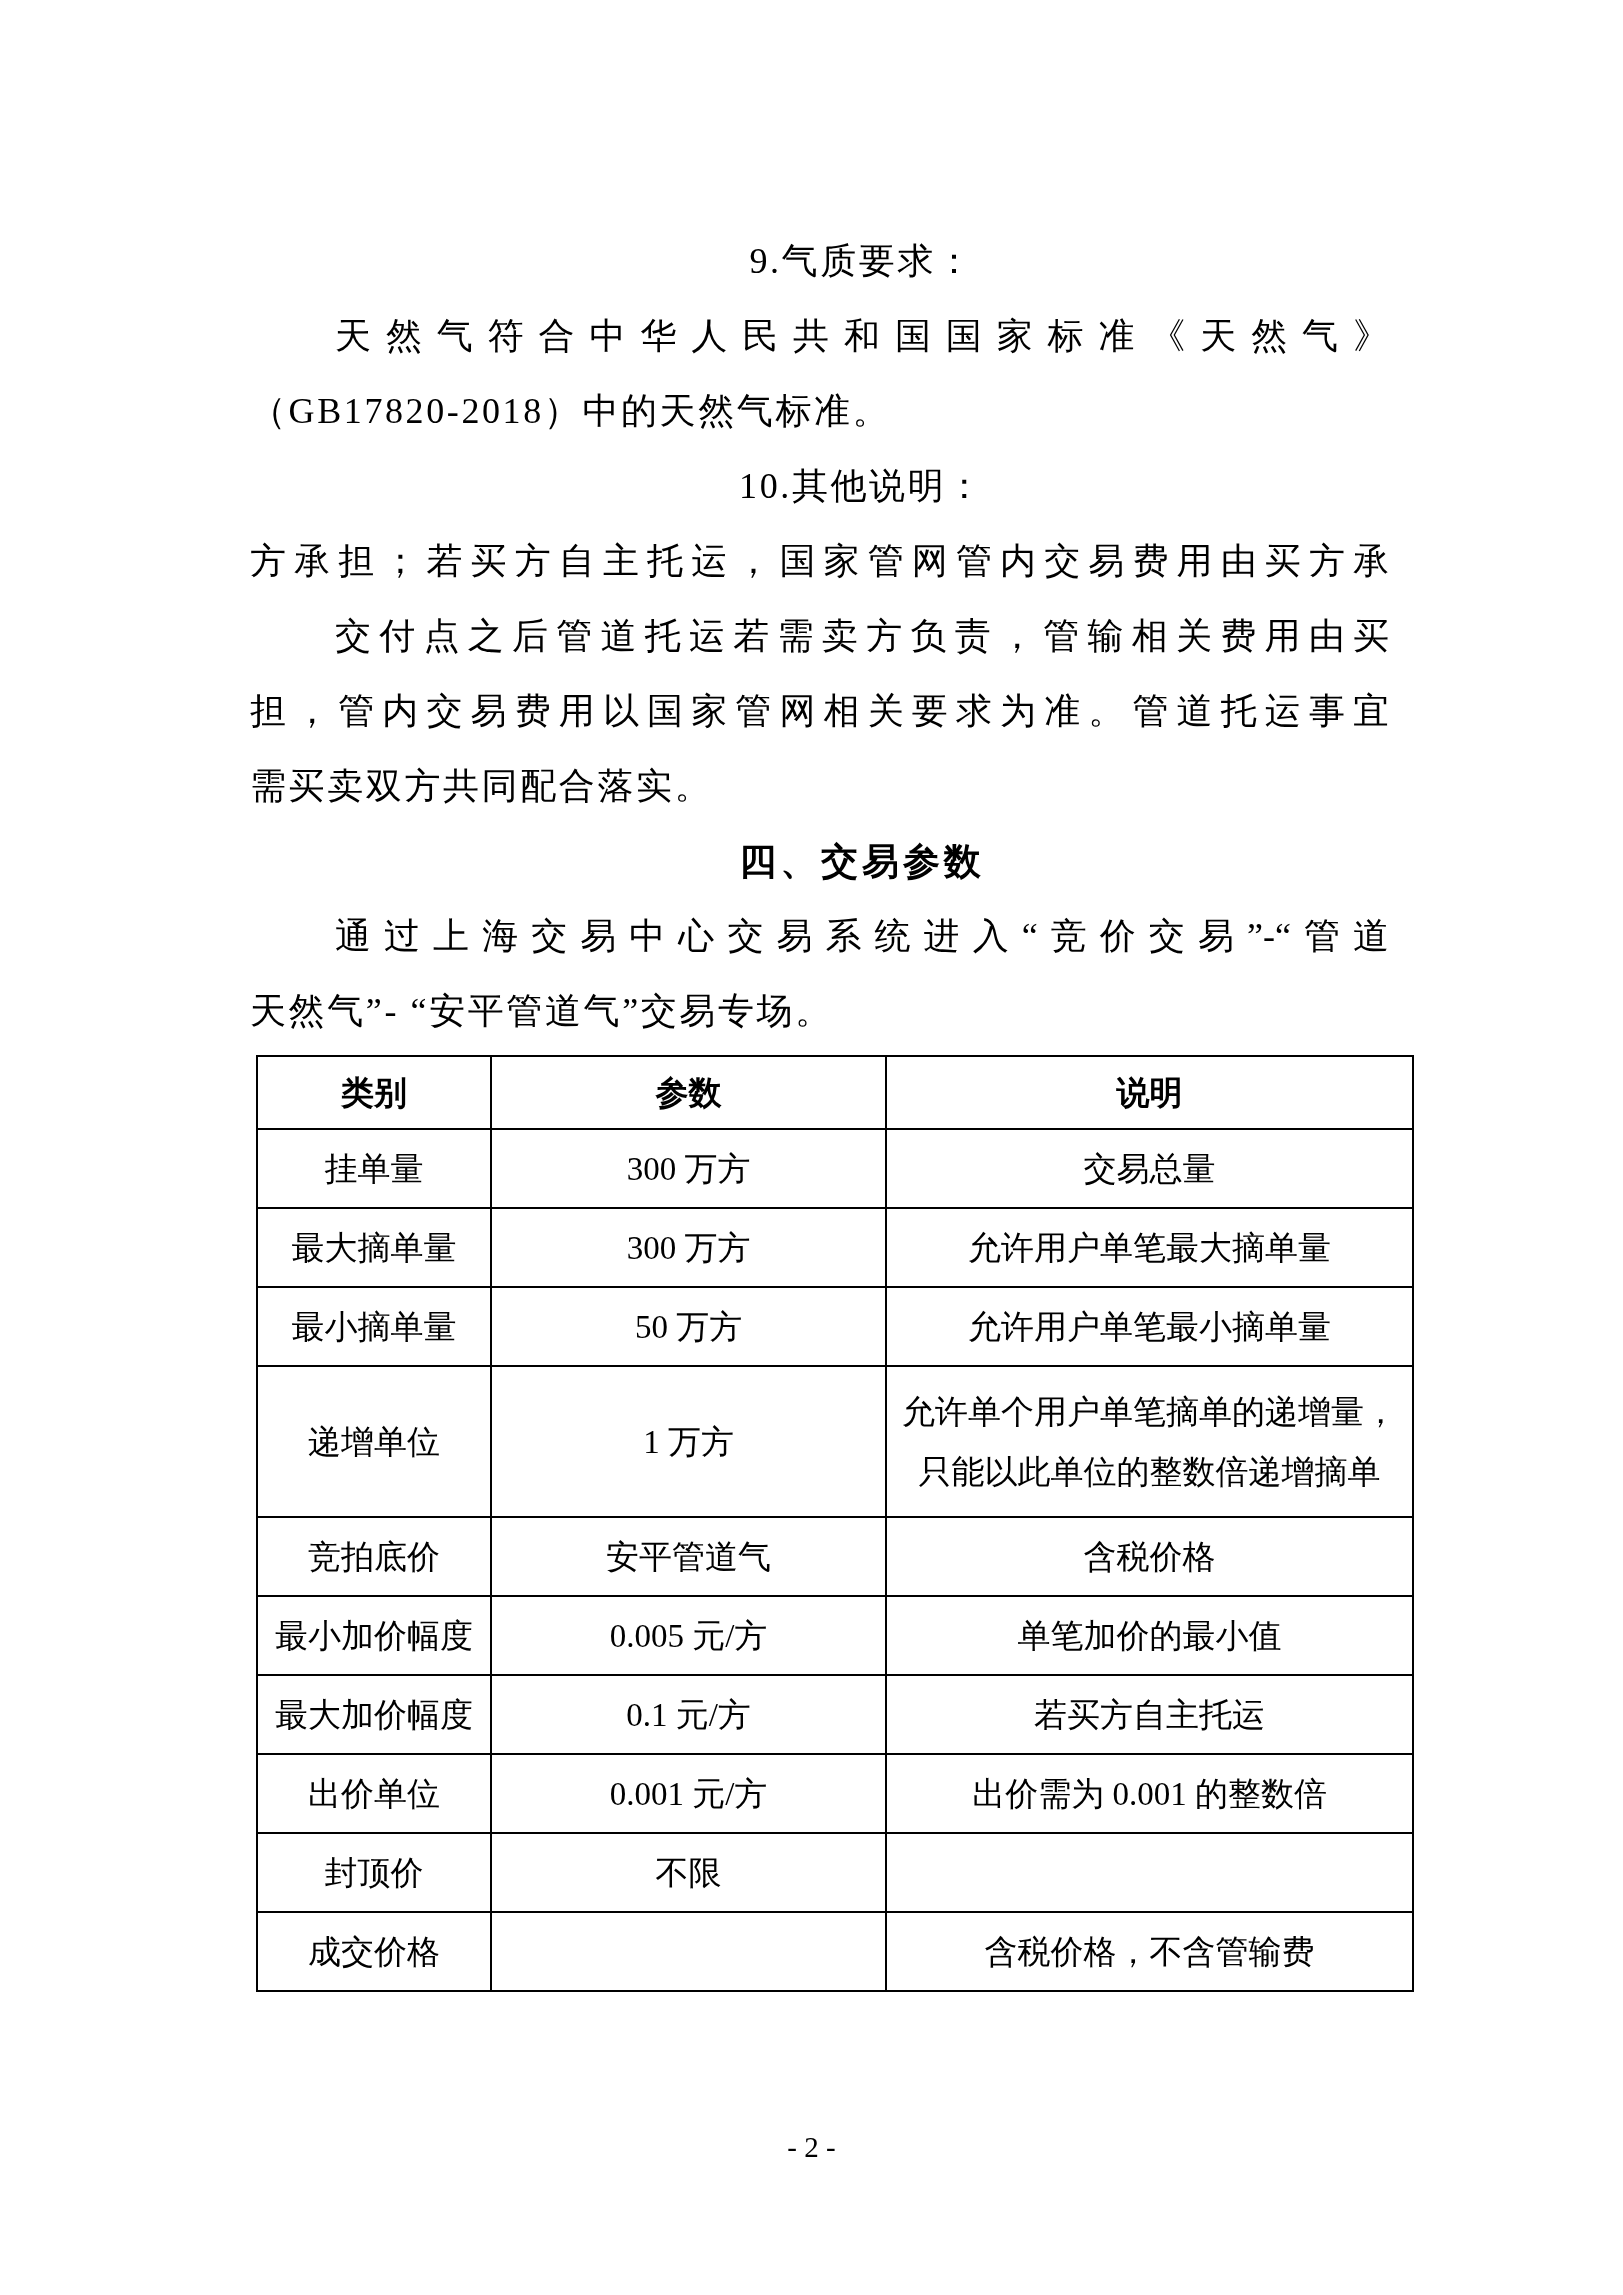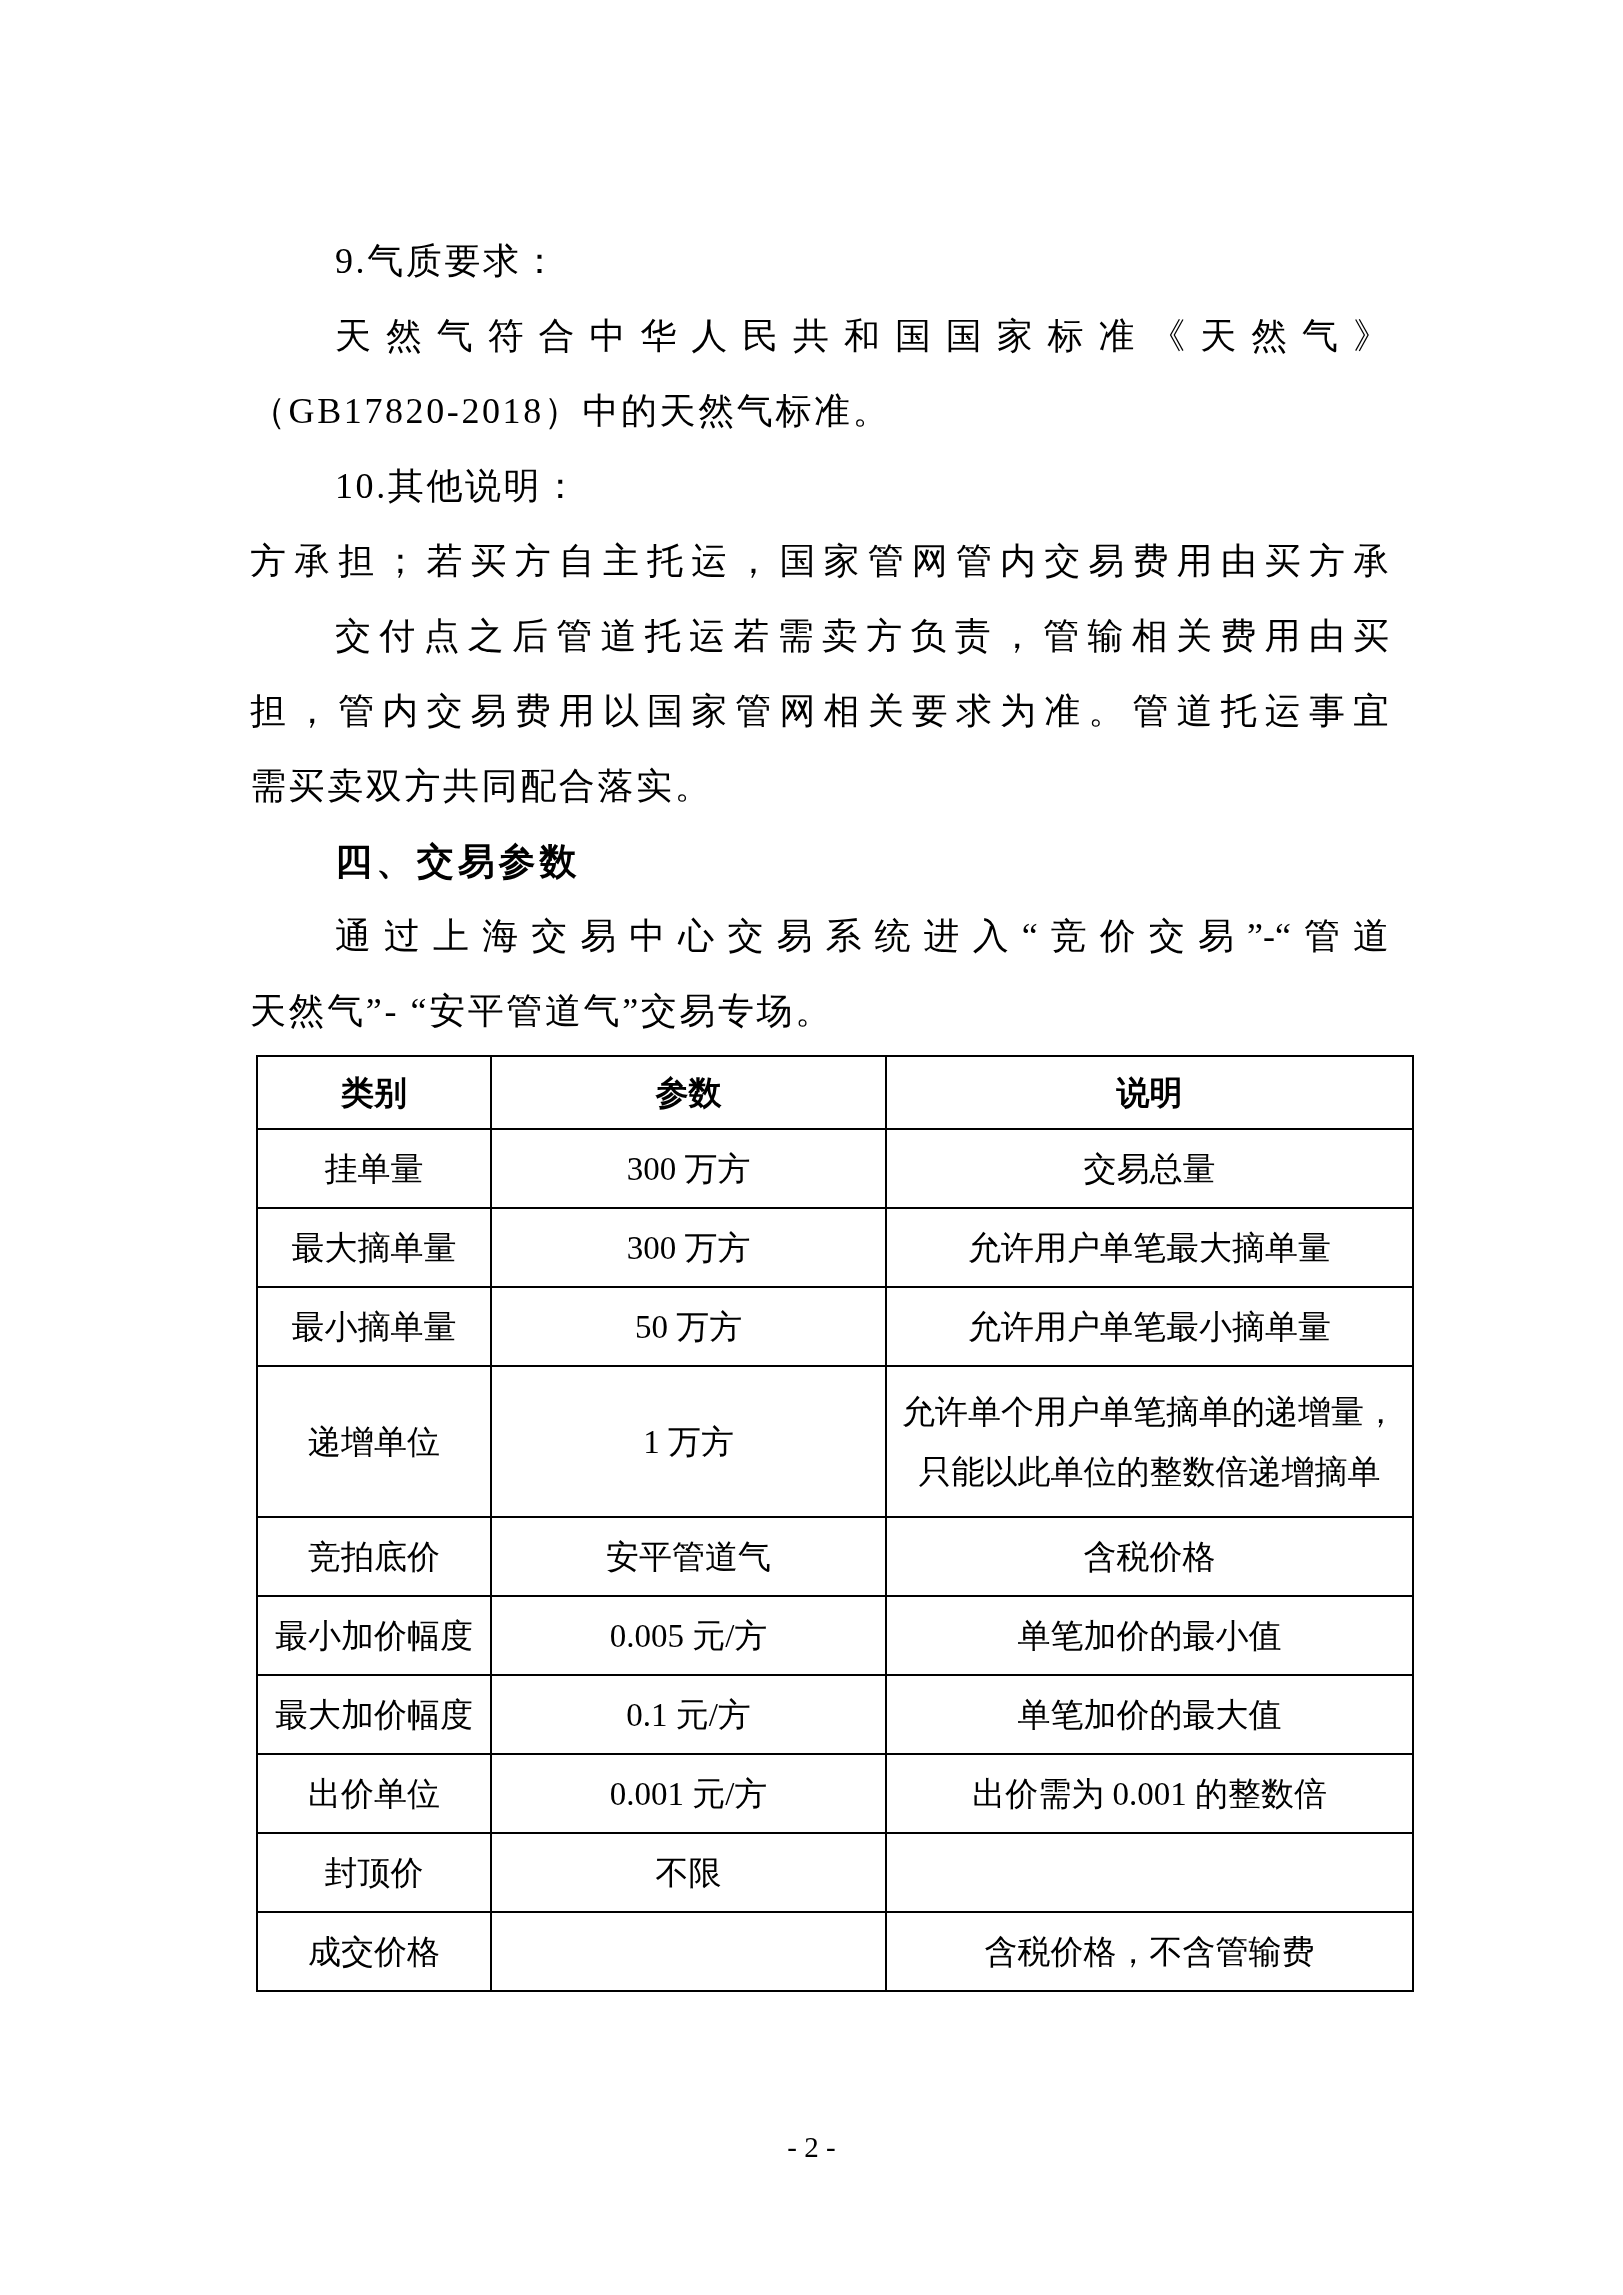--- a/index.html
+++ b/index.html
@@ -31,21 +31,21 @@
     white-space: normal;
     letter-spacing: 2.6px;
   }
   
   .stretch {
     letter-spacing: 0;
     text-align: justify;
     text-align-last: justify;
     text-justify: inter-character;
   }
-  .indent { text-indent: 85px; }
+  .indent { text-indent: 85px; text-align: center; }
   .hei {
     font-family: "Liberation Sans", "DejaVu Sans", sans-serif;
     font-weight: 700;
     font-size: 37px;
     letter-spacing: 3.9px;
   }
   table.params {
     border-collapse: collapse;
     table-layout: fixed;
     width: 1156px;
@@ -144,21 +144,21 @@
         <td>含税价格</td>
       </tr>
       <tr class="normal">
         <td>最小加价幅度</td>
         <td>0.005 元/方</td>
         <td>单笔加价的最小值</td>
       </tr>
       <tr class="normal">
         <td>最大加价幅度</td>
         <td>0.1 元/方</td>
-        <td>单笔加价的最大值</td>
+        <td>若买方自主托运</td>
       </tr>
       <tr class="normal">
         <td>出价单位</td>
         <td>0.001 元/方</td>
         <td>出价需为 0.001 的整数倍</td>
       </tr>
       <tr class="normal">
         <td>封顶价</td>
         <td>不限</td>
         <td></td>

